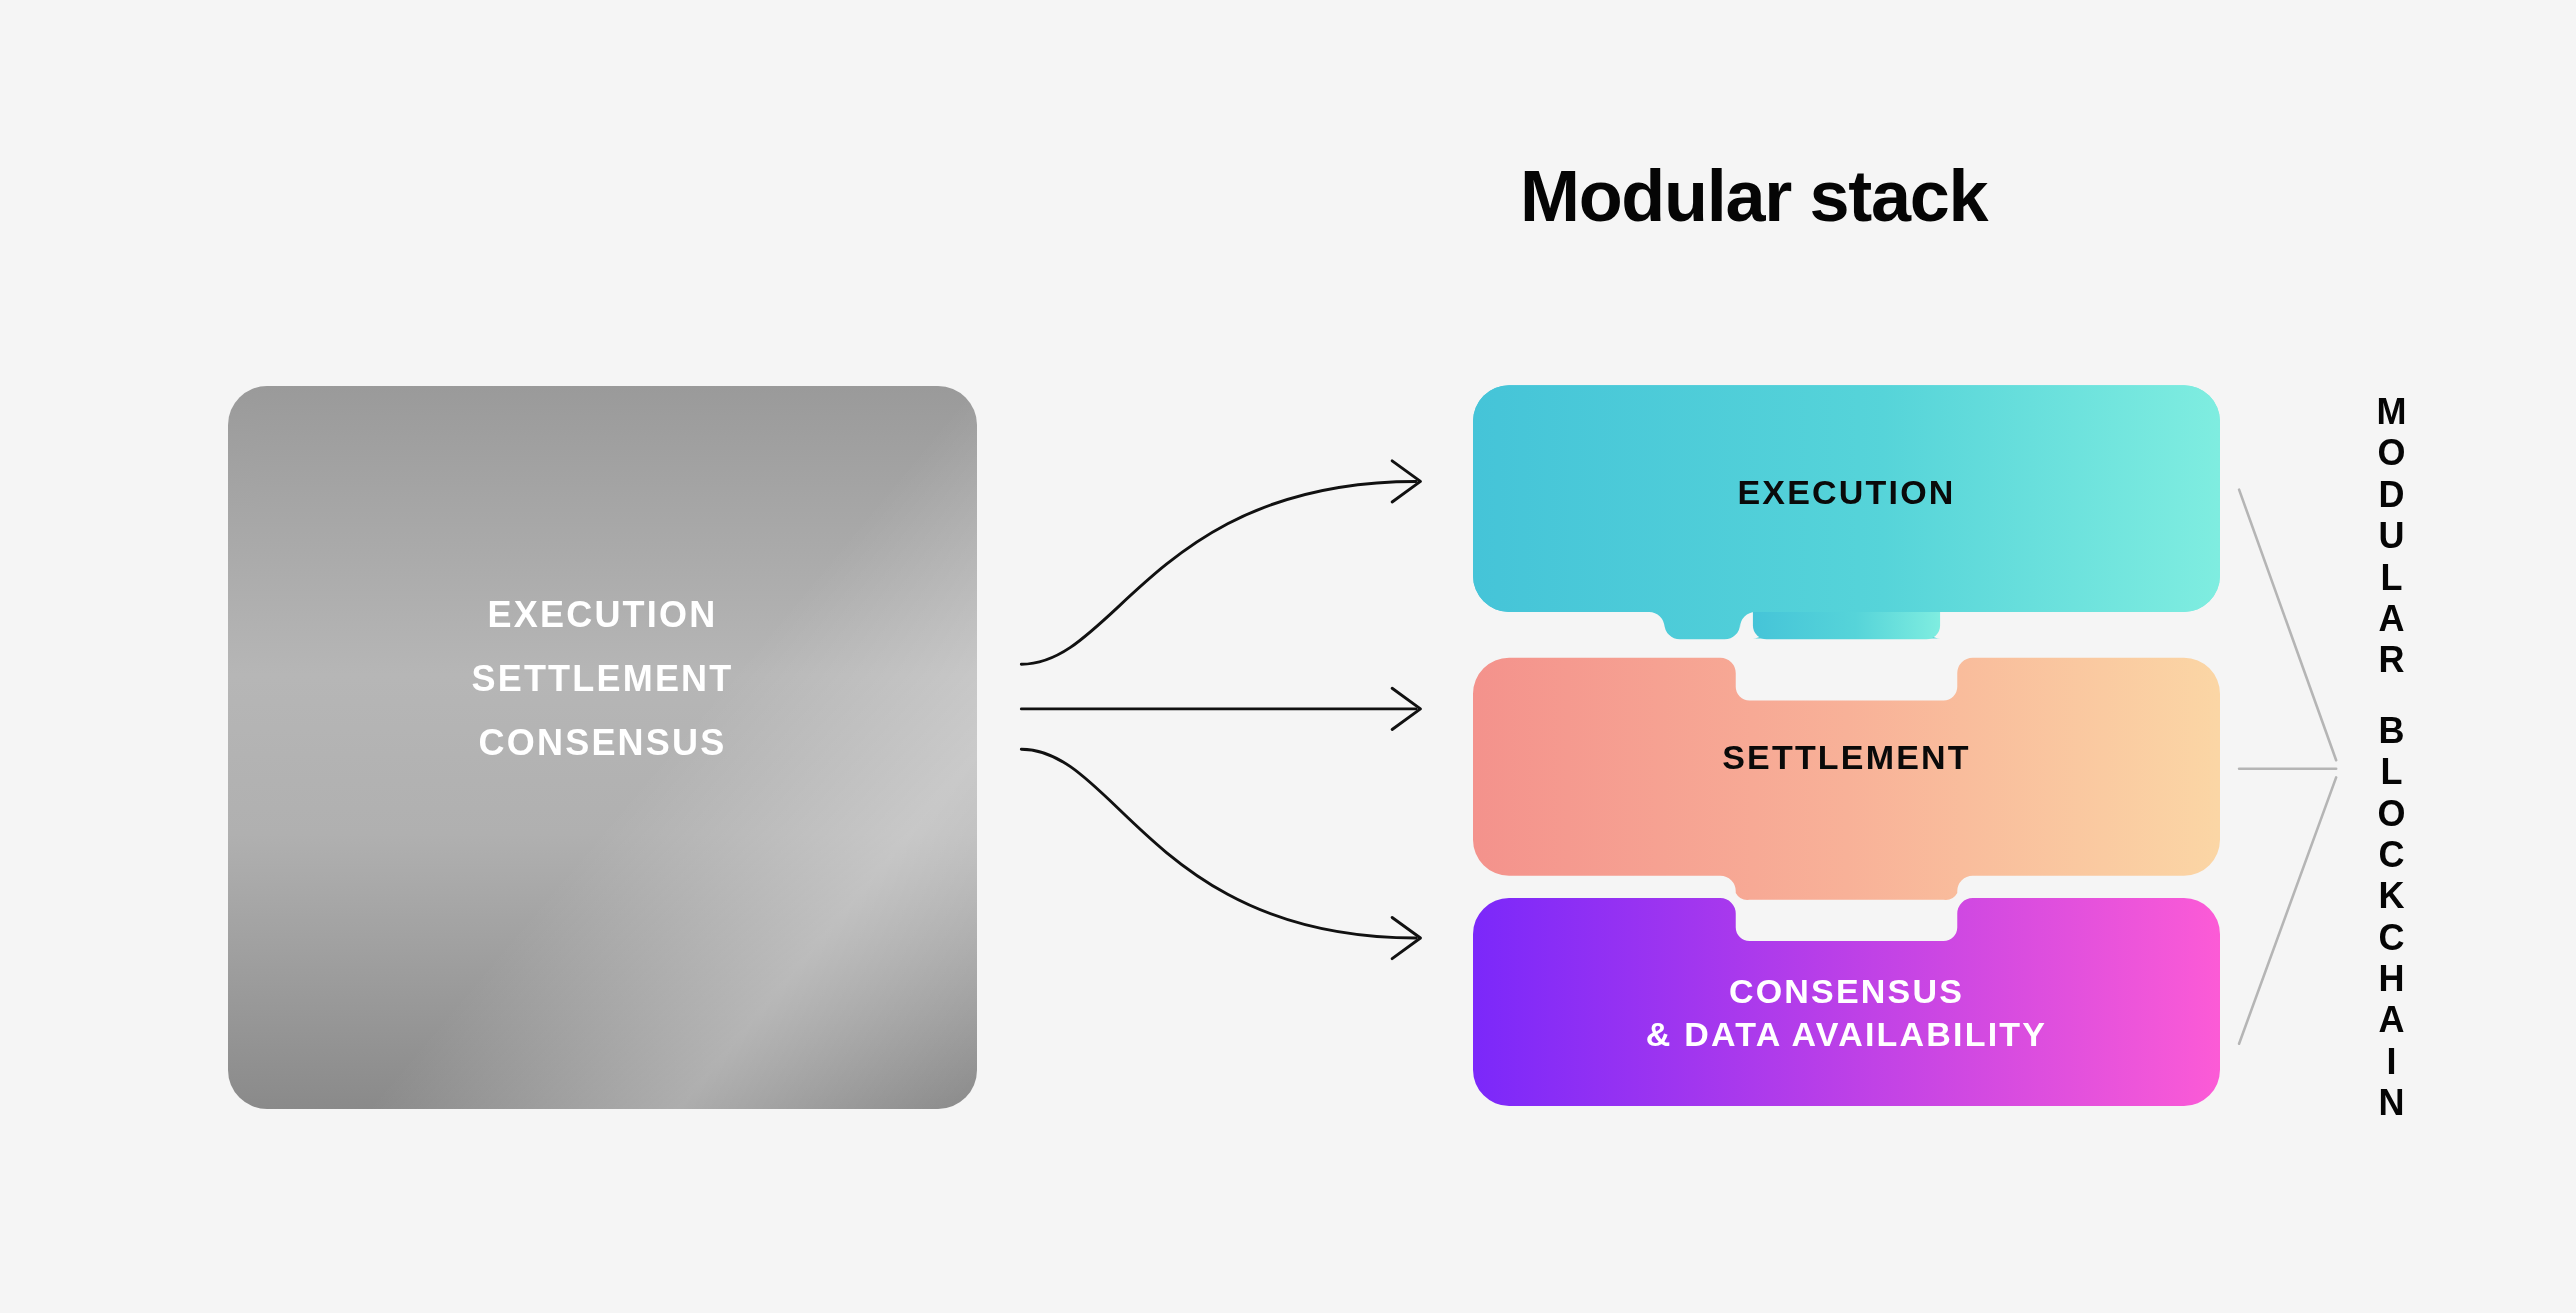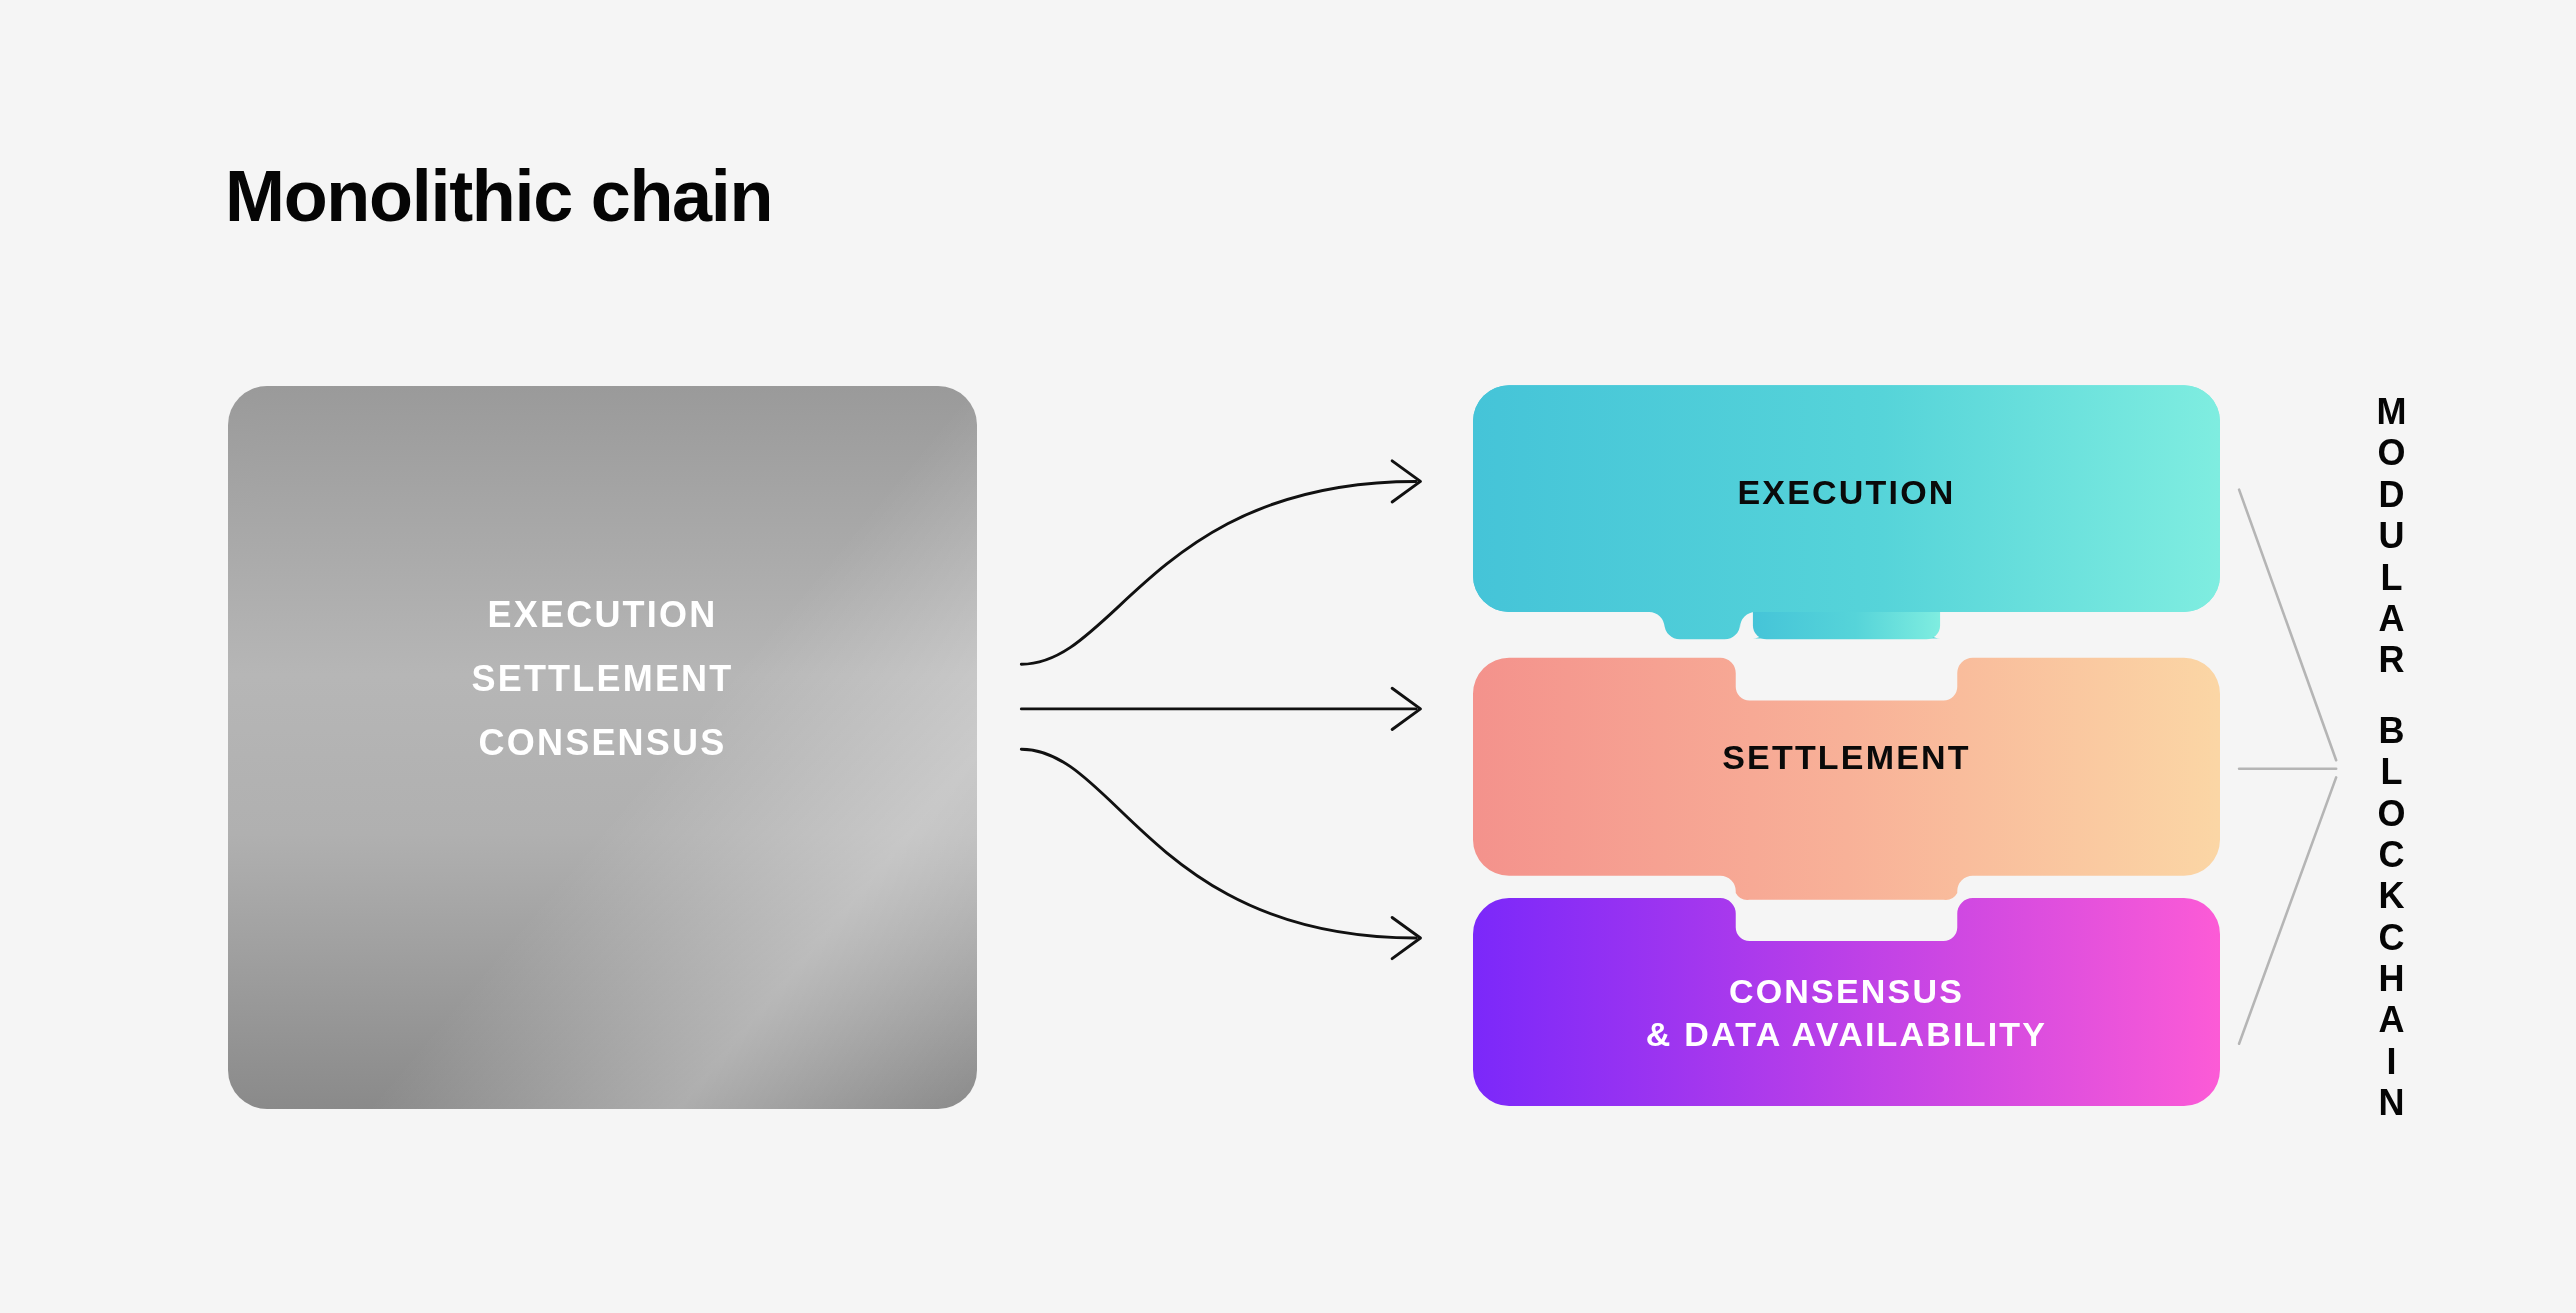--- a/index.html
+++ b/index.html
@@ -138,21 +138,20 @@
     line-height: 1.15;
     color: #050505;
     letter-spacing: 0;
   }
 </style>
 </head>
 <body>
 
 <div id="stage">
 
-  <div id="title-monolithic" class="panel-title">Monolithic chain</div>
 
   <div id="monolithic-block"></div>
 
   <div id="monolithic-labels">
     <div class="mono-label">EXECUTION</div>
     <div class="mono-label">SETTLEMENT</div>
     <div class="mono-label">CONSENSUS</div>
   </div>
 
   <svg id="arrows" viewBox="0 0 600 700">
@@ -172,20 +171,21 @@
       <path class="arrowline" d="M 40 305 L 500 305"></path>
       <path class="arrowhead" d="M 472 281 L 505 305 L 472 329"></path>
     </g>
 
     <g>
       <path class="arrowline" d="M 40 352 C 150 352 195 572 500 572"></path>
       <path class="arrowhead" d="M 472 548 L 505 572 L 472 596"></path>
     </g>
   </svg>
 
+  <div id="title-modular" class="panel-title">Modular stack</div>
 
   <div class="layer" id="layer-execution">
     <svg class="layer-svg" viewBox="0 0 870 300" height="258">
       <defs>
         <linearGradient id="grad-exec" x1="0" y1="0" x2="1" y2="0">
           <stop offset="0%" stop-color="#45c4d8"></stop>
           <stop offset="55%" stop-color="#56d4d9"></stop>
           <stop offset="100%" stop-color="#7fede0"></stop>
         </linearGradient>
       </defs>

